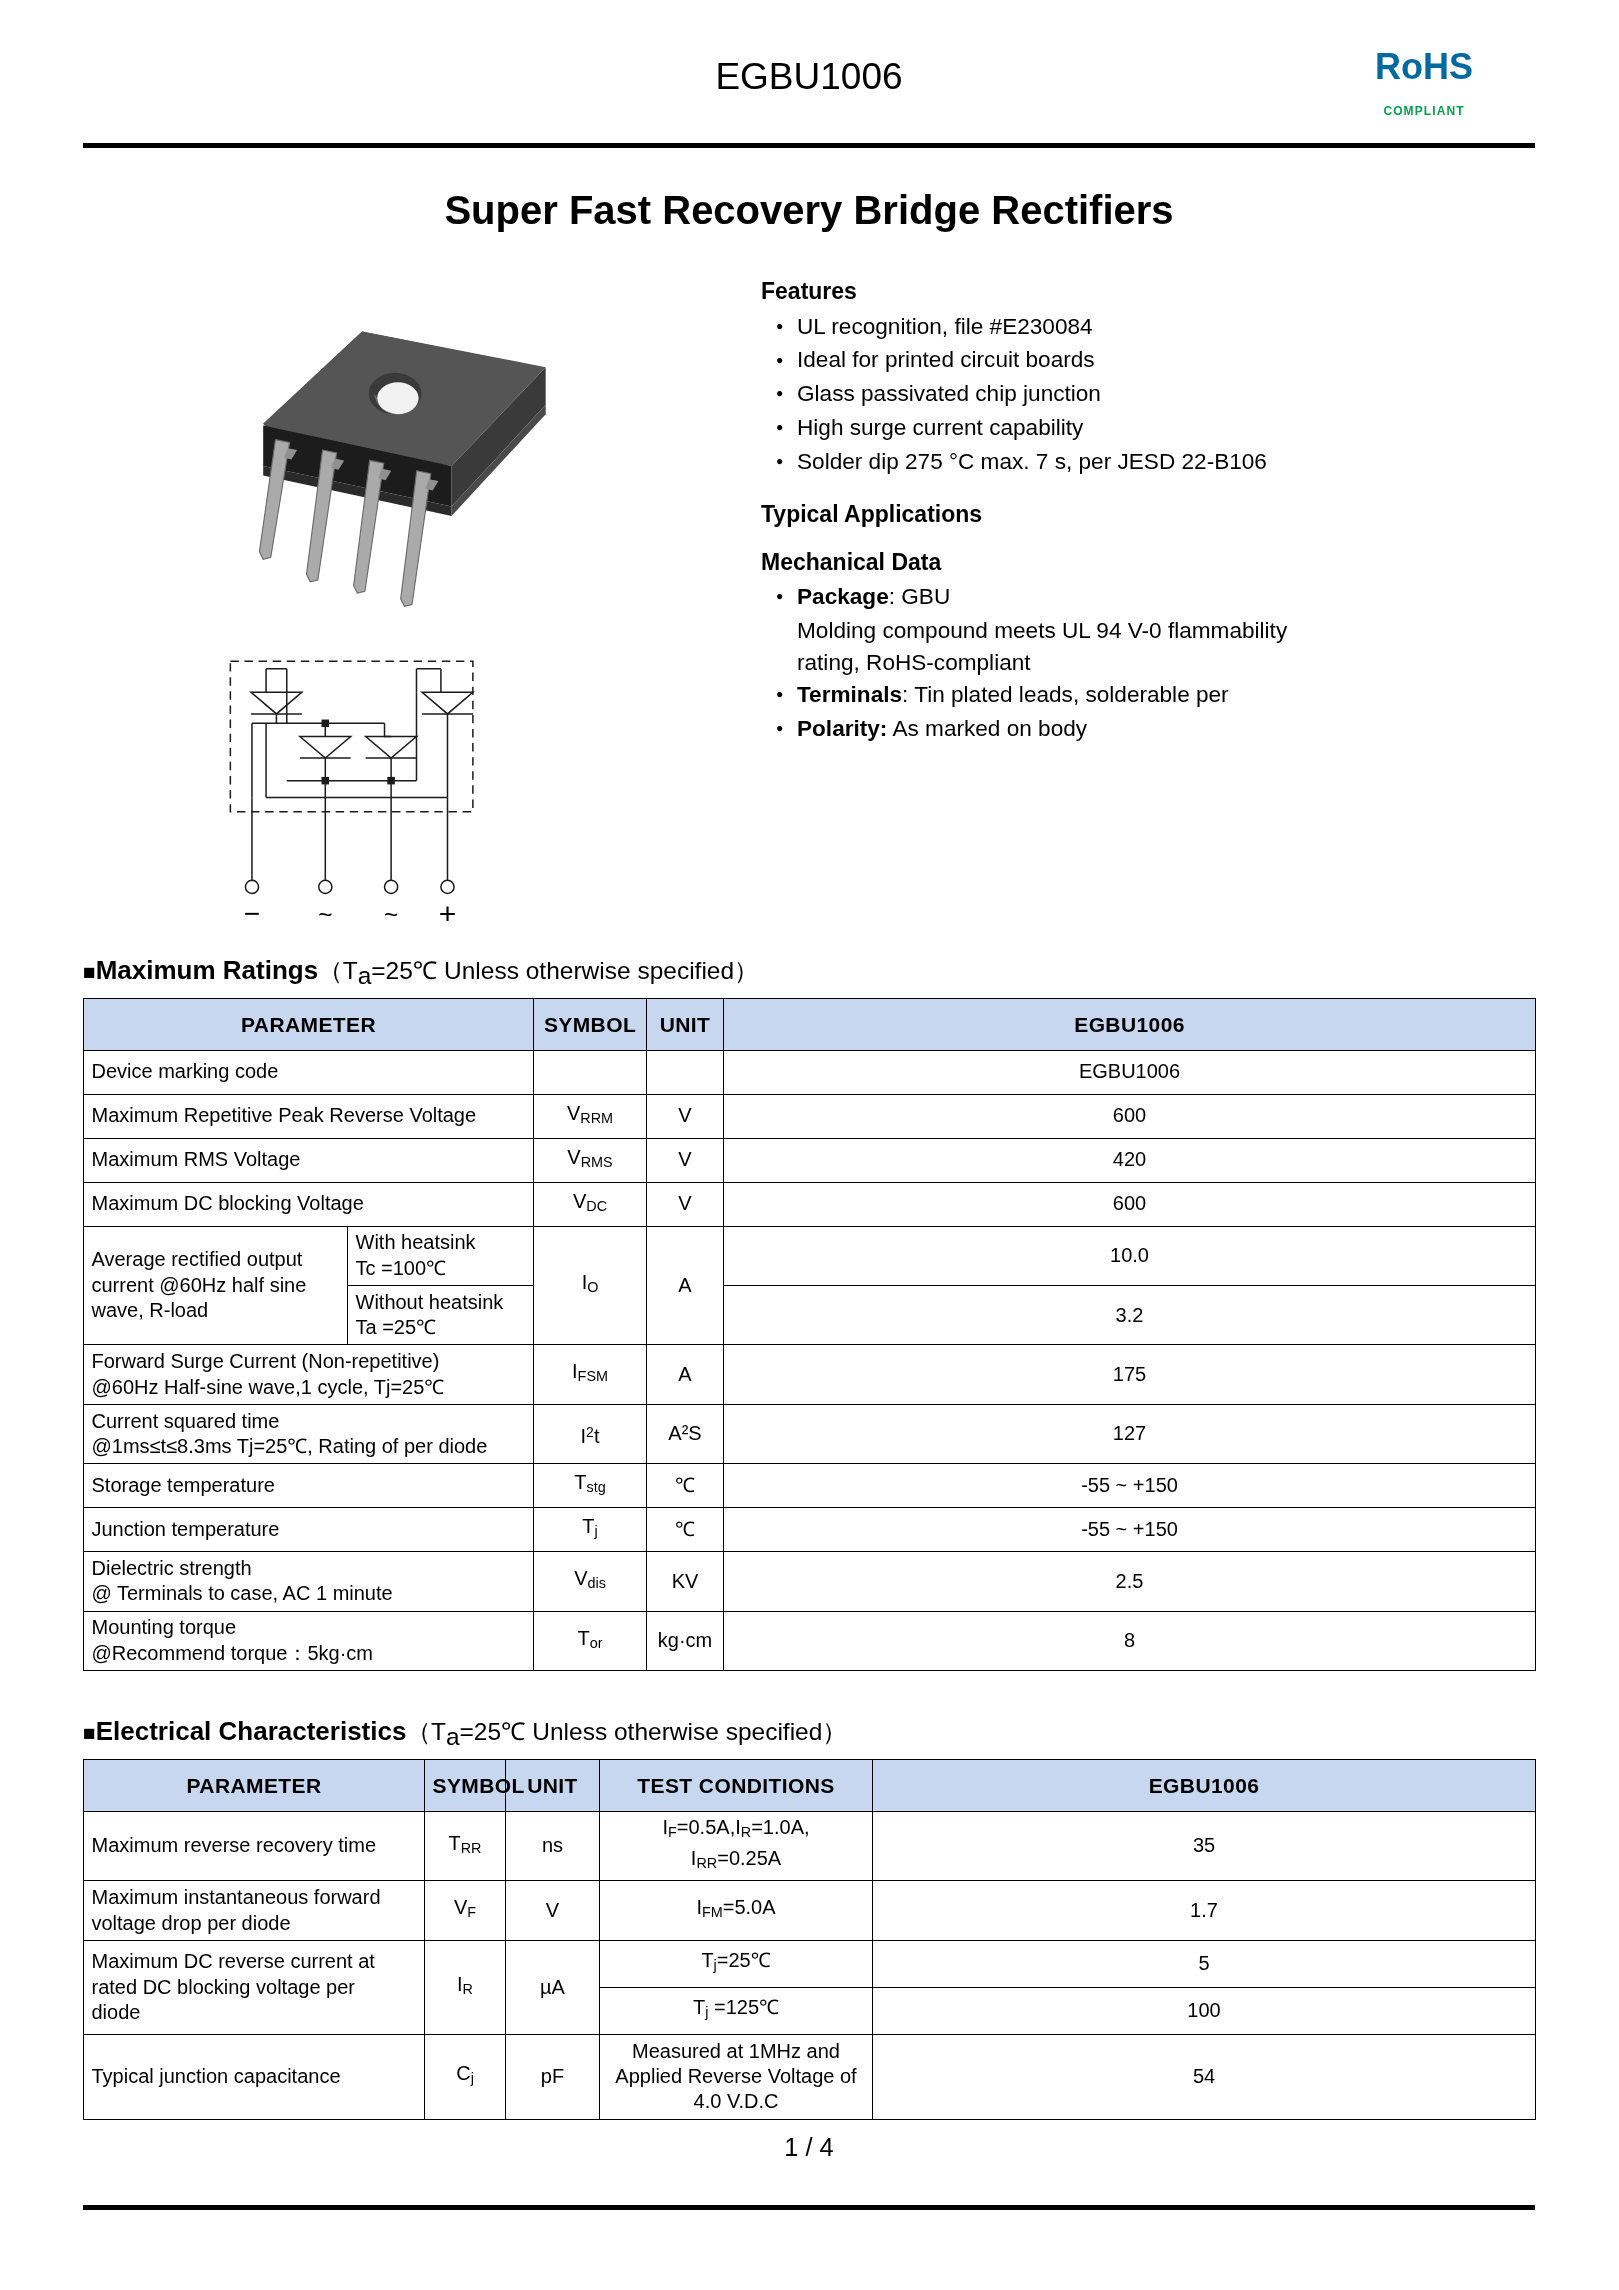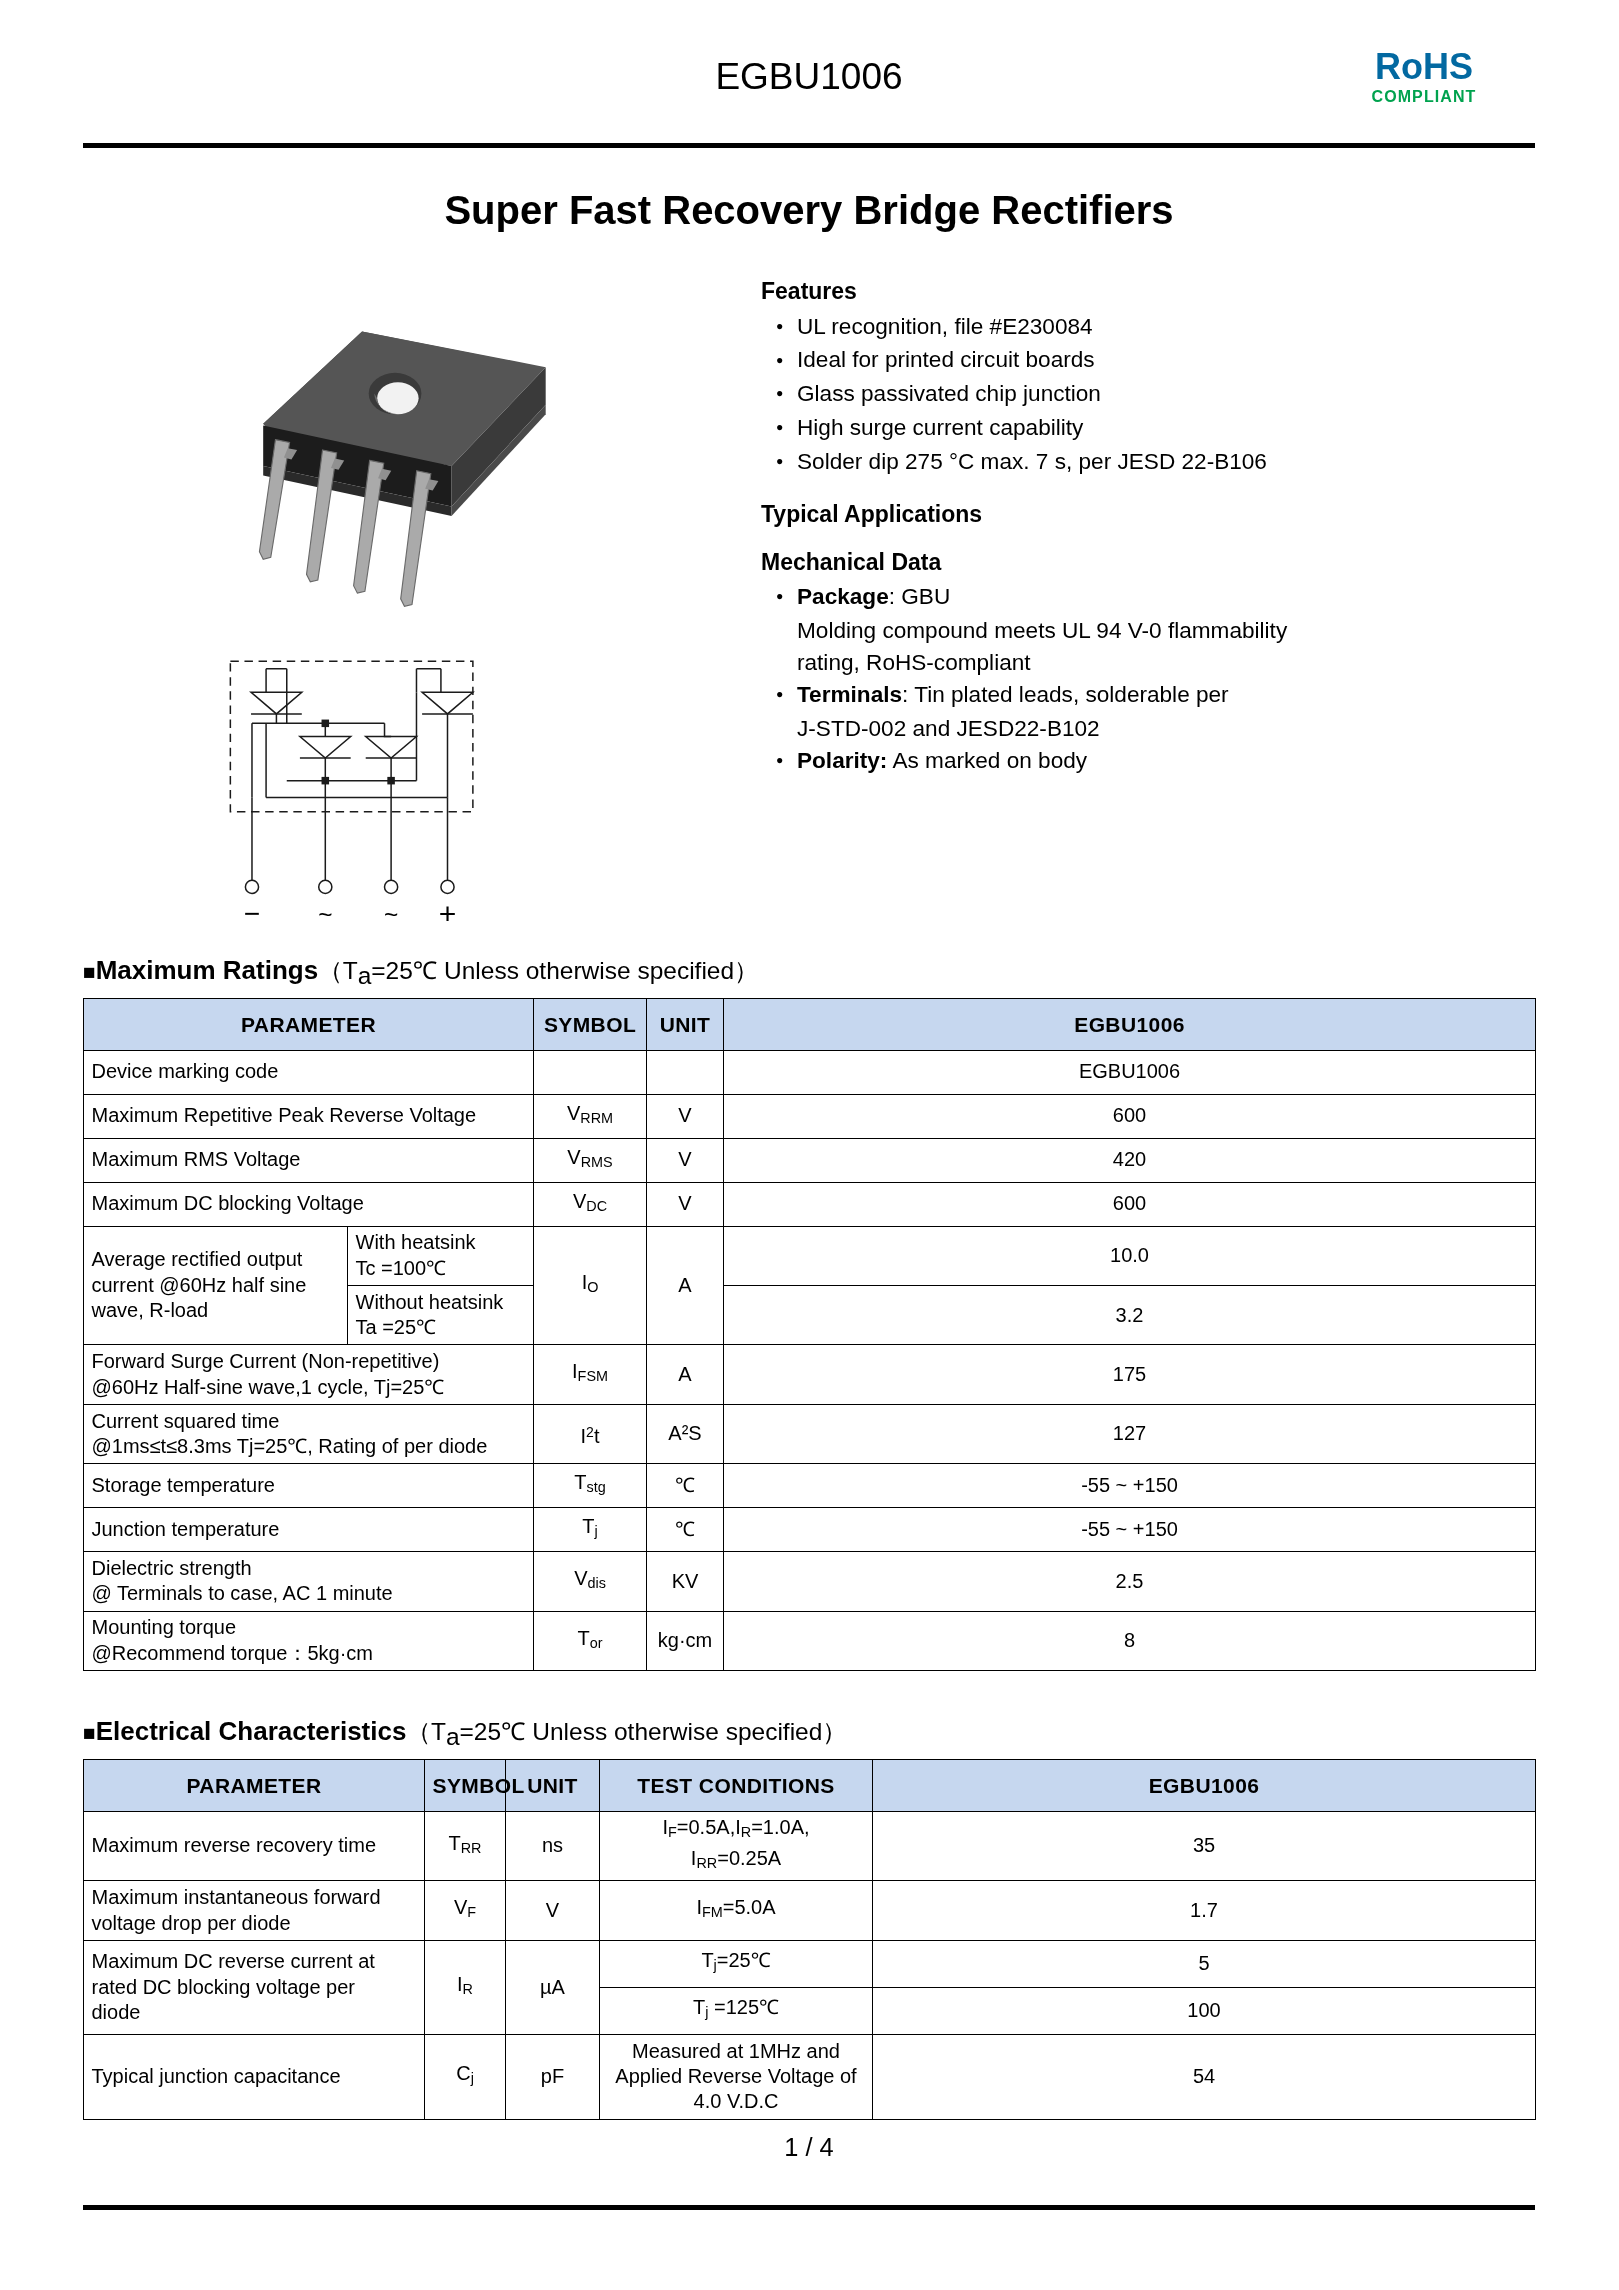--- a/index.html
+++ b/index.html
@@ -43,24 +43,24 @@
     right: 7.5px; top: -7.5px;
     text-align: center;
     width: 207px;
   }
   .rohs-main {
     font-size: 36px;
     font-weight: bold;
     line-height: 1.0;
   }
   .rohs-sub {
-    font-size: 16px;
+    font-size: 12px;
     font-weight: bold;
     letter-spacing: 1.1px;
-    margin-top: 3px;
+    margin-top: 19px;
   }
   .rule-top {
     position: absolute;
     left: 83px; top: 143px;
     width: 1452px;
     height: 4.7px;
     background: #000;
   }
   .rule-bottom {
     position: absolute;
@@ -291,21 +291,20 @@
     <div class="bul">High surge current capability</div>
     <div class="bul">Solder dip 275 °C max. 7 s, per JESD 22-B106</div>
 
     <div class="sec-h apps">Typical Applications</div>
 
     <div class="sec-h mech">Mechanical Data</div>
     <div class="bul"><b>Package</b><span>: GBU</span></div>
     <div class="cont">Molding compound meets UL 94 V-0 flammability</div>
     <div class="cont">rating, RoHS-compliant</div>
     <div class="bul"><b>Terminals</b><span>: Tin plated leads, solderable per</span></div>
-    <div class="cont">J-STD-002 and JESD22-B102</div>
     <div class="bul"><b>Polarity:</b><span> As marked on body</span></div>
   </div>
 
   <div class="tbl-heading" style="left:83px; top:953px;">
     <span class="sq">■</span><span>Maximum Ratings</span><span class="norm">（T</span><span class="norm sub">a</span><span class="norm">=25℃ Unless otherwise specified）</span>
   </div>
 
   <table class="dt" style="left:83px; top:998px; width:1452px;">
     <colgroup>
       <col style="width:264px">

